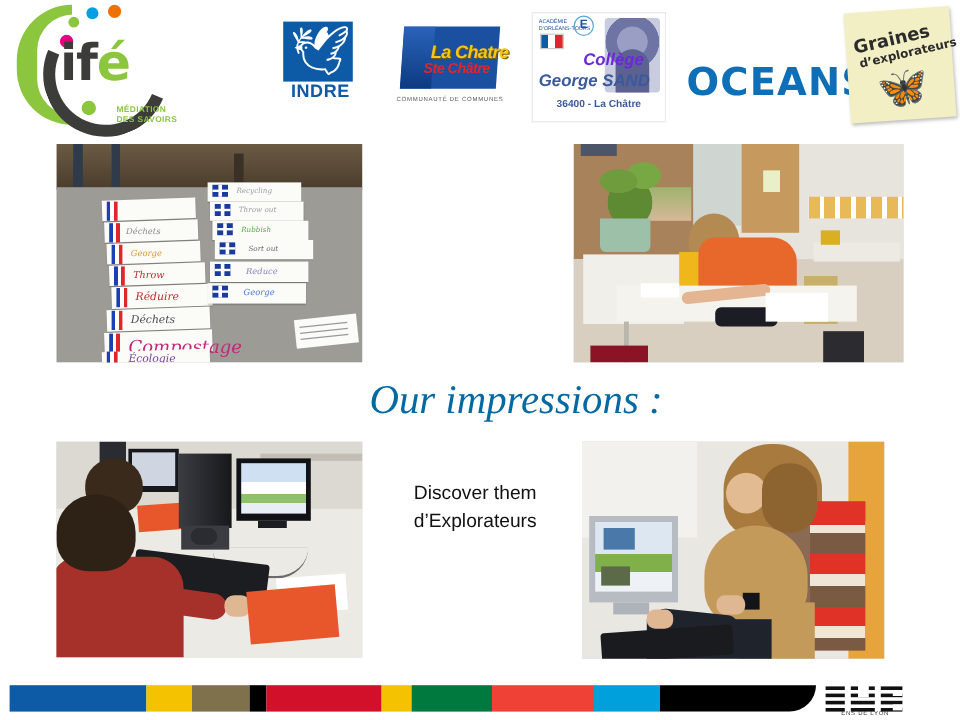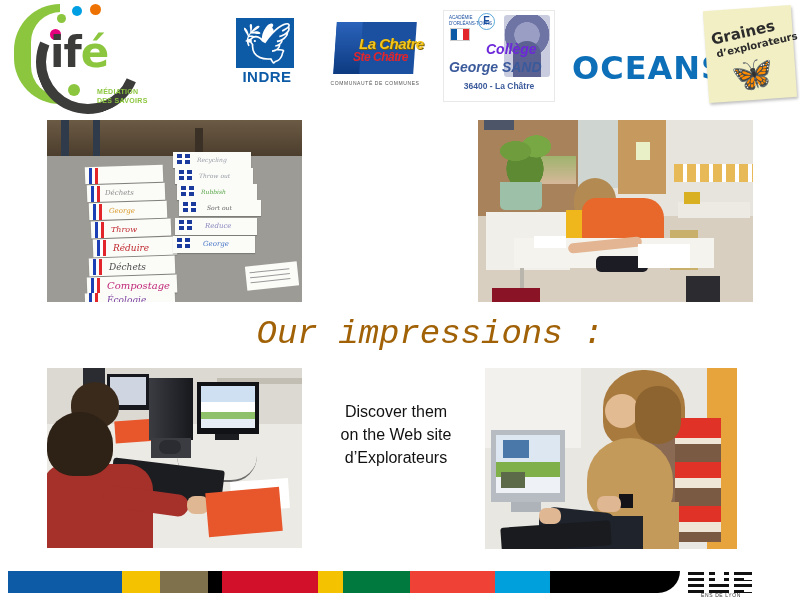--- a/index.html
+++ b/index.html
@@ -300,22 +300,22 @@
     background:
       linear-gradient(#e03227 0 16%,transparent 16%),
       linear-gradient(to right,#8a6a52 0 40%,transparent 40%),
       repeating-linear-gradient(#e03227 0 16px,#efe6d8 16px 26px,#7a5a42 26px 44px);}
   .p4-face{position:absolute;left:120px;top:26px;width:34px;height:34px;
     background:#e3bb93;border-radius:50%;}
 
   
   .title{
     position:absolute;left:250px;top:315px;width:360px;
-    font-size:34px;font-style:italic;color:#a16207;text-align:center;
-    font-family:Liberation Mono, monospace;white-space:nowrap;
+    font-size:34px;font-style:italic;color:#0369a1;text-align:center;
+    font-family:Liberation Serif, serif;white-space:nowrap;
   }
   .body-text{
     position:absolute;left:312px;top:400px;width:168px;
     font-size:16px;color:#111;text-align:center;line-height:23px;
   }
 
   
   .footer{position:absolute;left:0;top:562px;width:800px;height:38px;background:#fff;}
   .bar{position:absolute;top:9px;height:22px;}
   .ens{position:absolute;left:688px;top:8px;width:64px;height:24px;}
@@ -408,21 +408,21 @@
     <div class="p1-card" style="left:46px;top:118px;width:84px;height:18px;transform:rotate(-2deg);"></div>
     <div class="p1-fr" style="left:50px;top:120px;"></div>
     <div class="p1-word" style="left:66px;top:123px;color:#c0292f;font-size:9px;">Réduire</div>
 
     <div class="p1-card" style="left:42px;top:137px;width:86px;height:18px;transform:rotate(-2deg);"></div>
     <div class="p1-fr" style="left:46px;top:139px;"></div>
     <div class="p1-word" style="left:62px;top:142px;color:#4a4a4a;font-size:9px;">Déchets</div>
 
     <div class="p1-card" style="left:40px;top:156px;width:90px;height:18px;transform:rotate(-2deg);"></div>
     <div class="p1-fr" style="left:44px;top:158px;"></div>
-    <div class="p1-word" style="left:60px;top:160px;color:#c0297a;font-size:10px;">Compostage</div>
+    <div class="p1-word" style="left:60px;top:160px;color:#c0297a;font-size:15px;">Compostage</div>
 
     <div class="p1-card" style="left:38px;top:172px;width:90px;height:16px;transform:rotate(-2deg);"></div>
     <div class="p1-fr" style="left:42px;top:173px;height:13px;"></div>
     <div class="p1-word" style="left:60px;top:175px;color:#7a3fa0;font-size:9px;">Écologie</div>
 
     <div class="p1-card" style="left:126px;top:32px;width:78px;height:16px;"></div>
     <div class="p1-uk" style="left:130px;top:34px;"></div>
     <div class="p1-word" style="left:150px;top:36px;color:#9aa0a8;font-size:6px;">Recycling</div>
 
     <div class="p1-card" style="left:128px;top:48px;width:78px;height:16px;"></div>
@@ -501,21 +501,20 @@
     <div class="p3-kid2-b"></div>
     <div class="p3-kid2-h"></div>
     <div class="p3-arm"></div>
     <div class="p3-hand"></div>
     <div class="p3-sheet"></div>
     <div class="p3-folder"></div>
   </div>
 
   <div class="body-text">
     <div>Discover them</div>
-    <div>on the Web site</div>
     <div>d’Explorateurs</div>
   </div>
 
   <div class="photo photo4">
     <div class="p4-wall"></div>
     <div class="p4-wall2"></div>
     <div class="p4-orange"></div>
     <div class="p4-mon"></div>
     <div class="p4-mons"></div>
     <div class="p4-monpic"></div>

